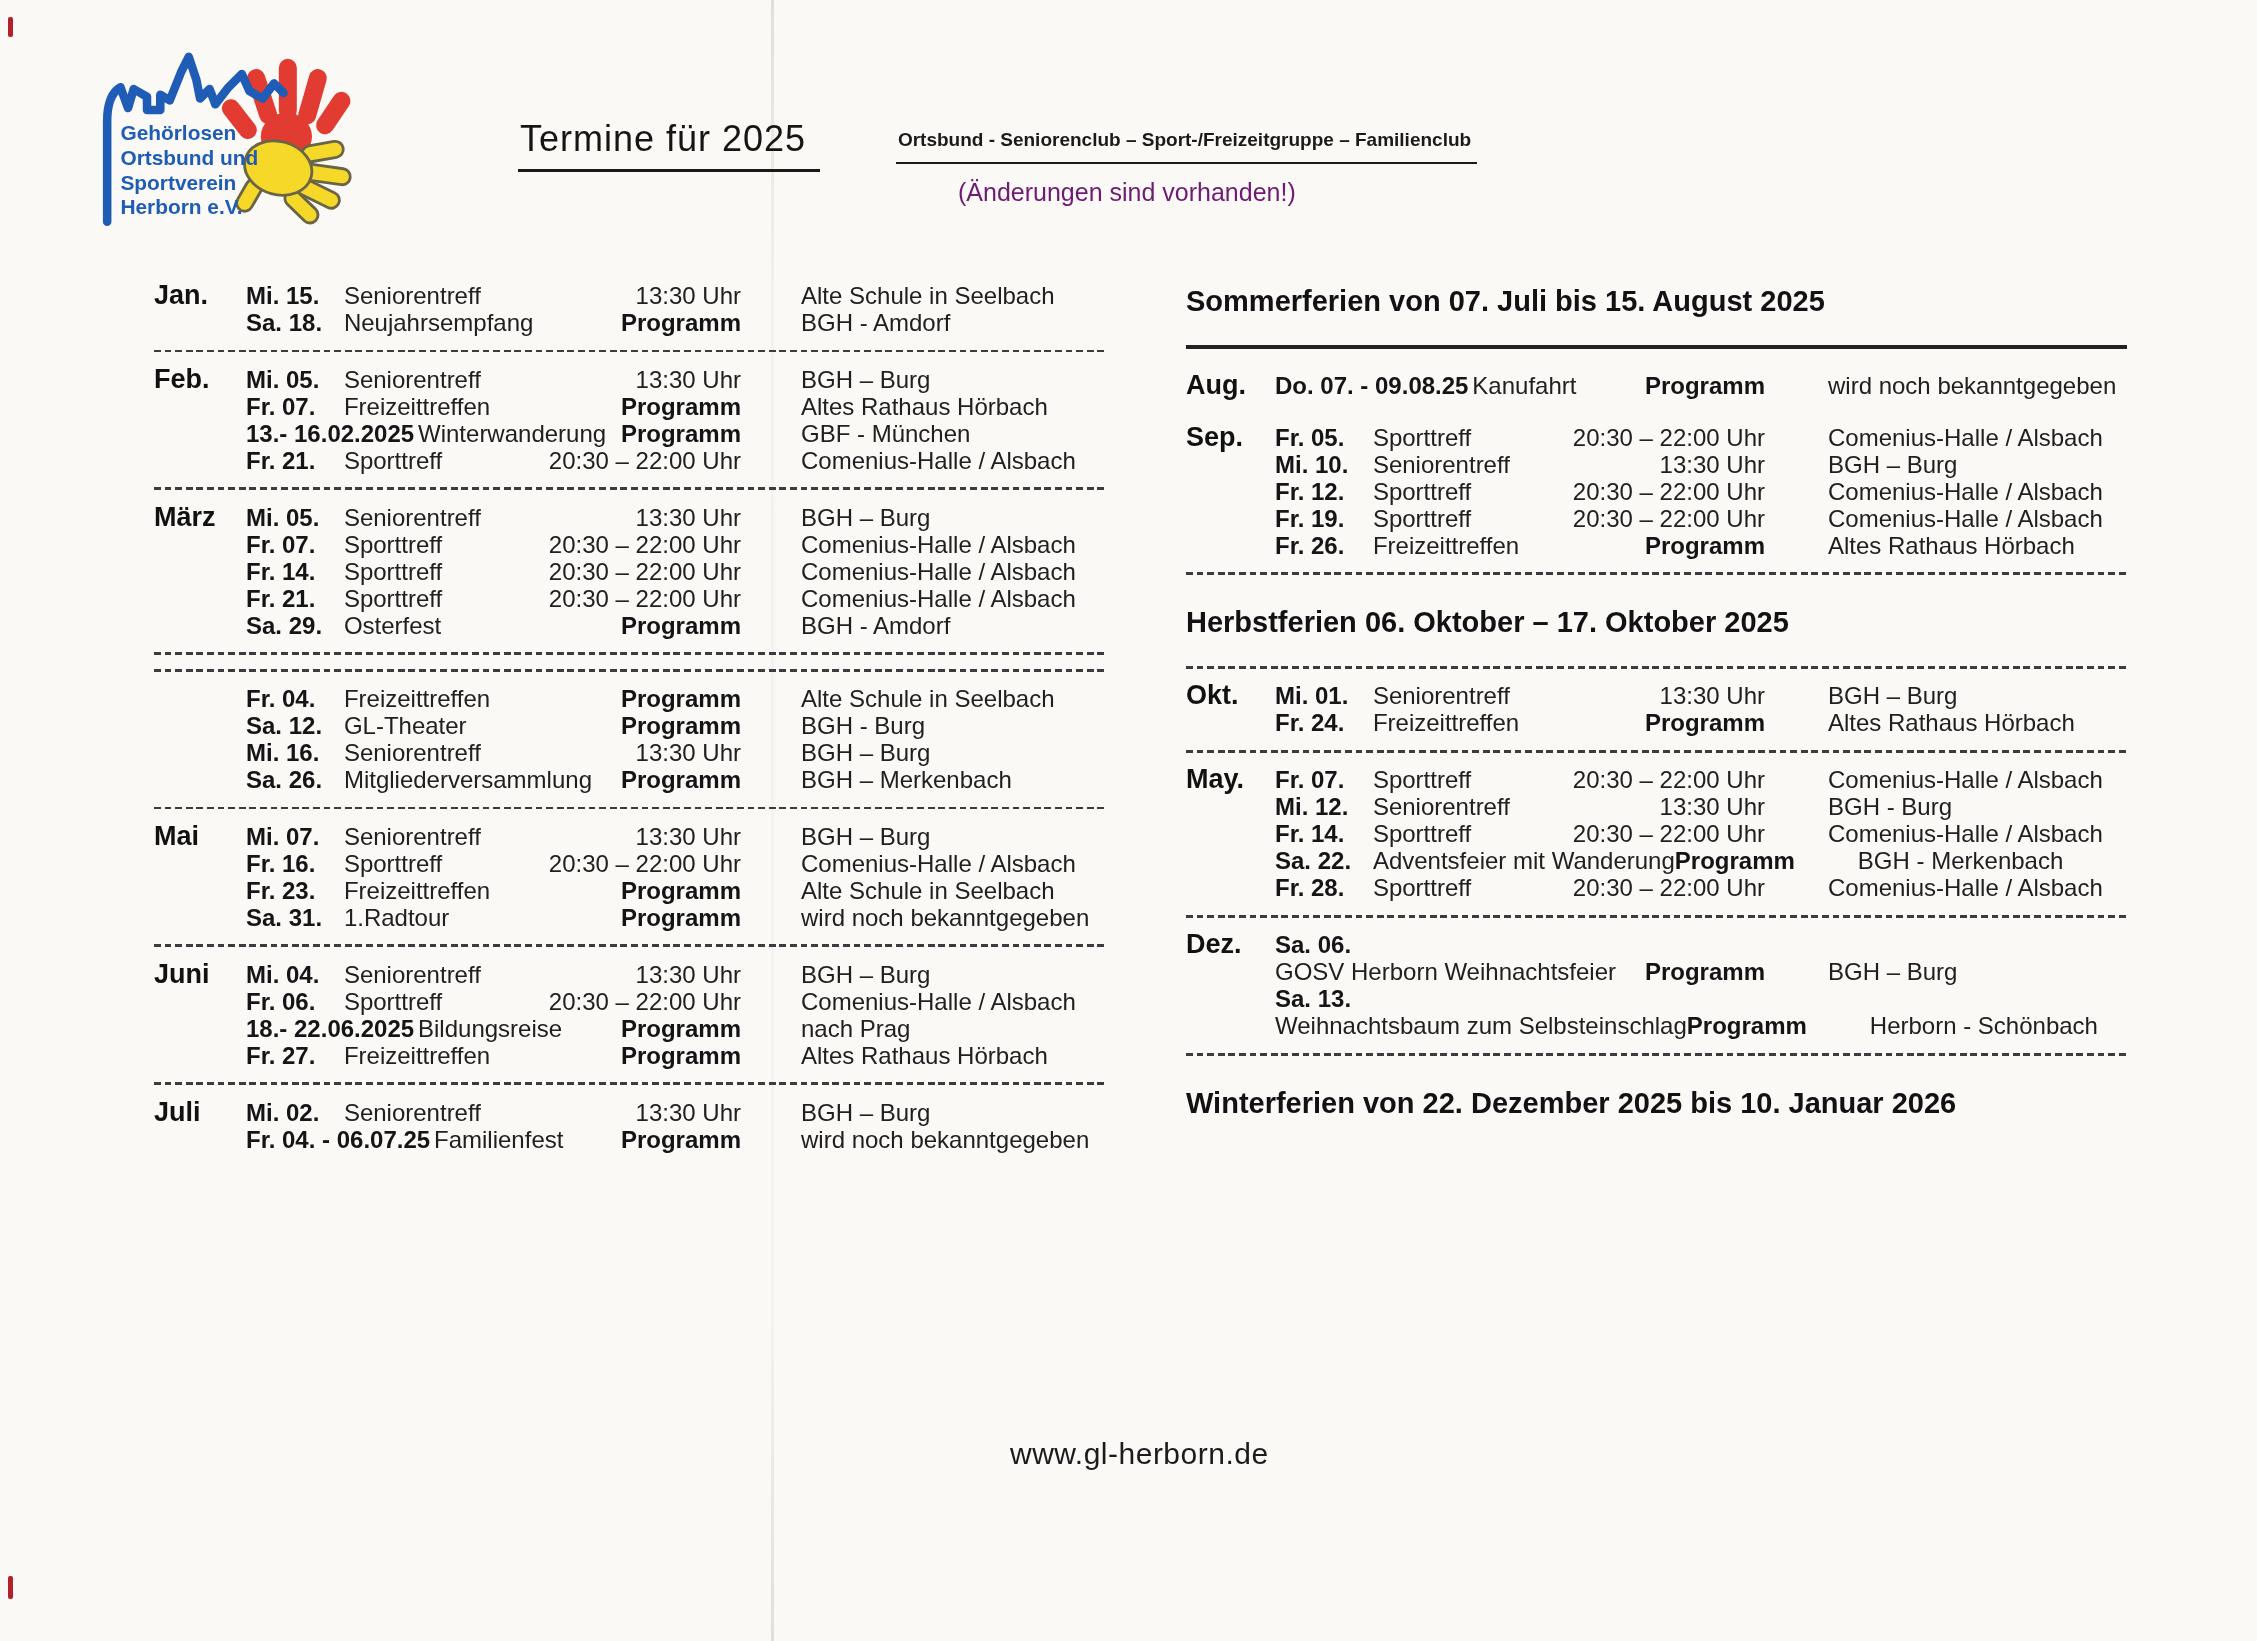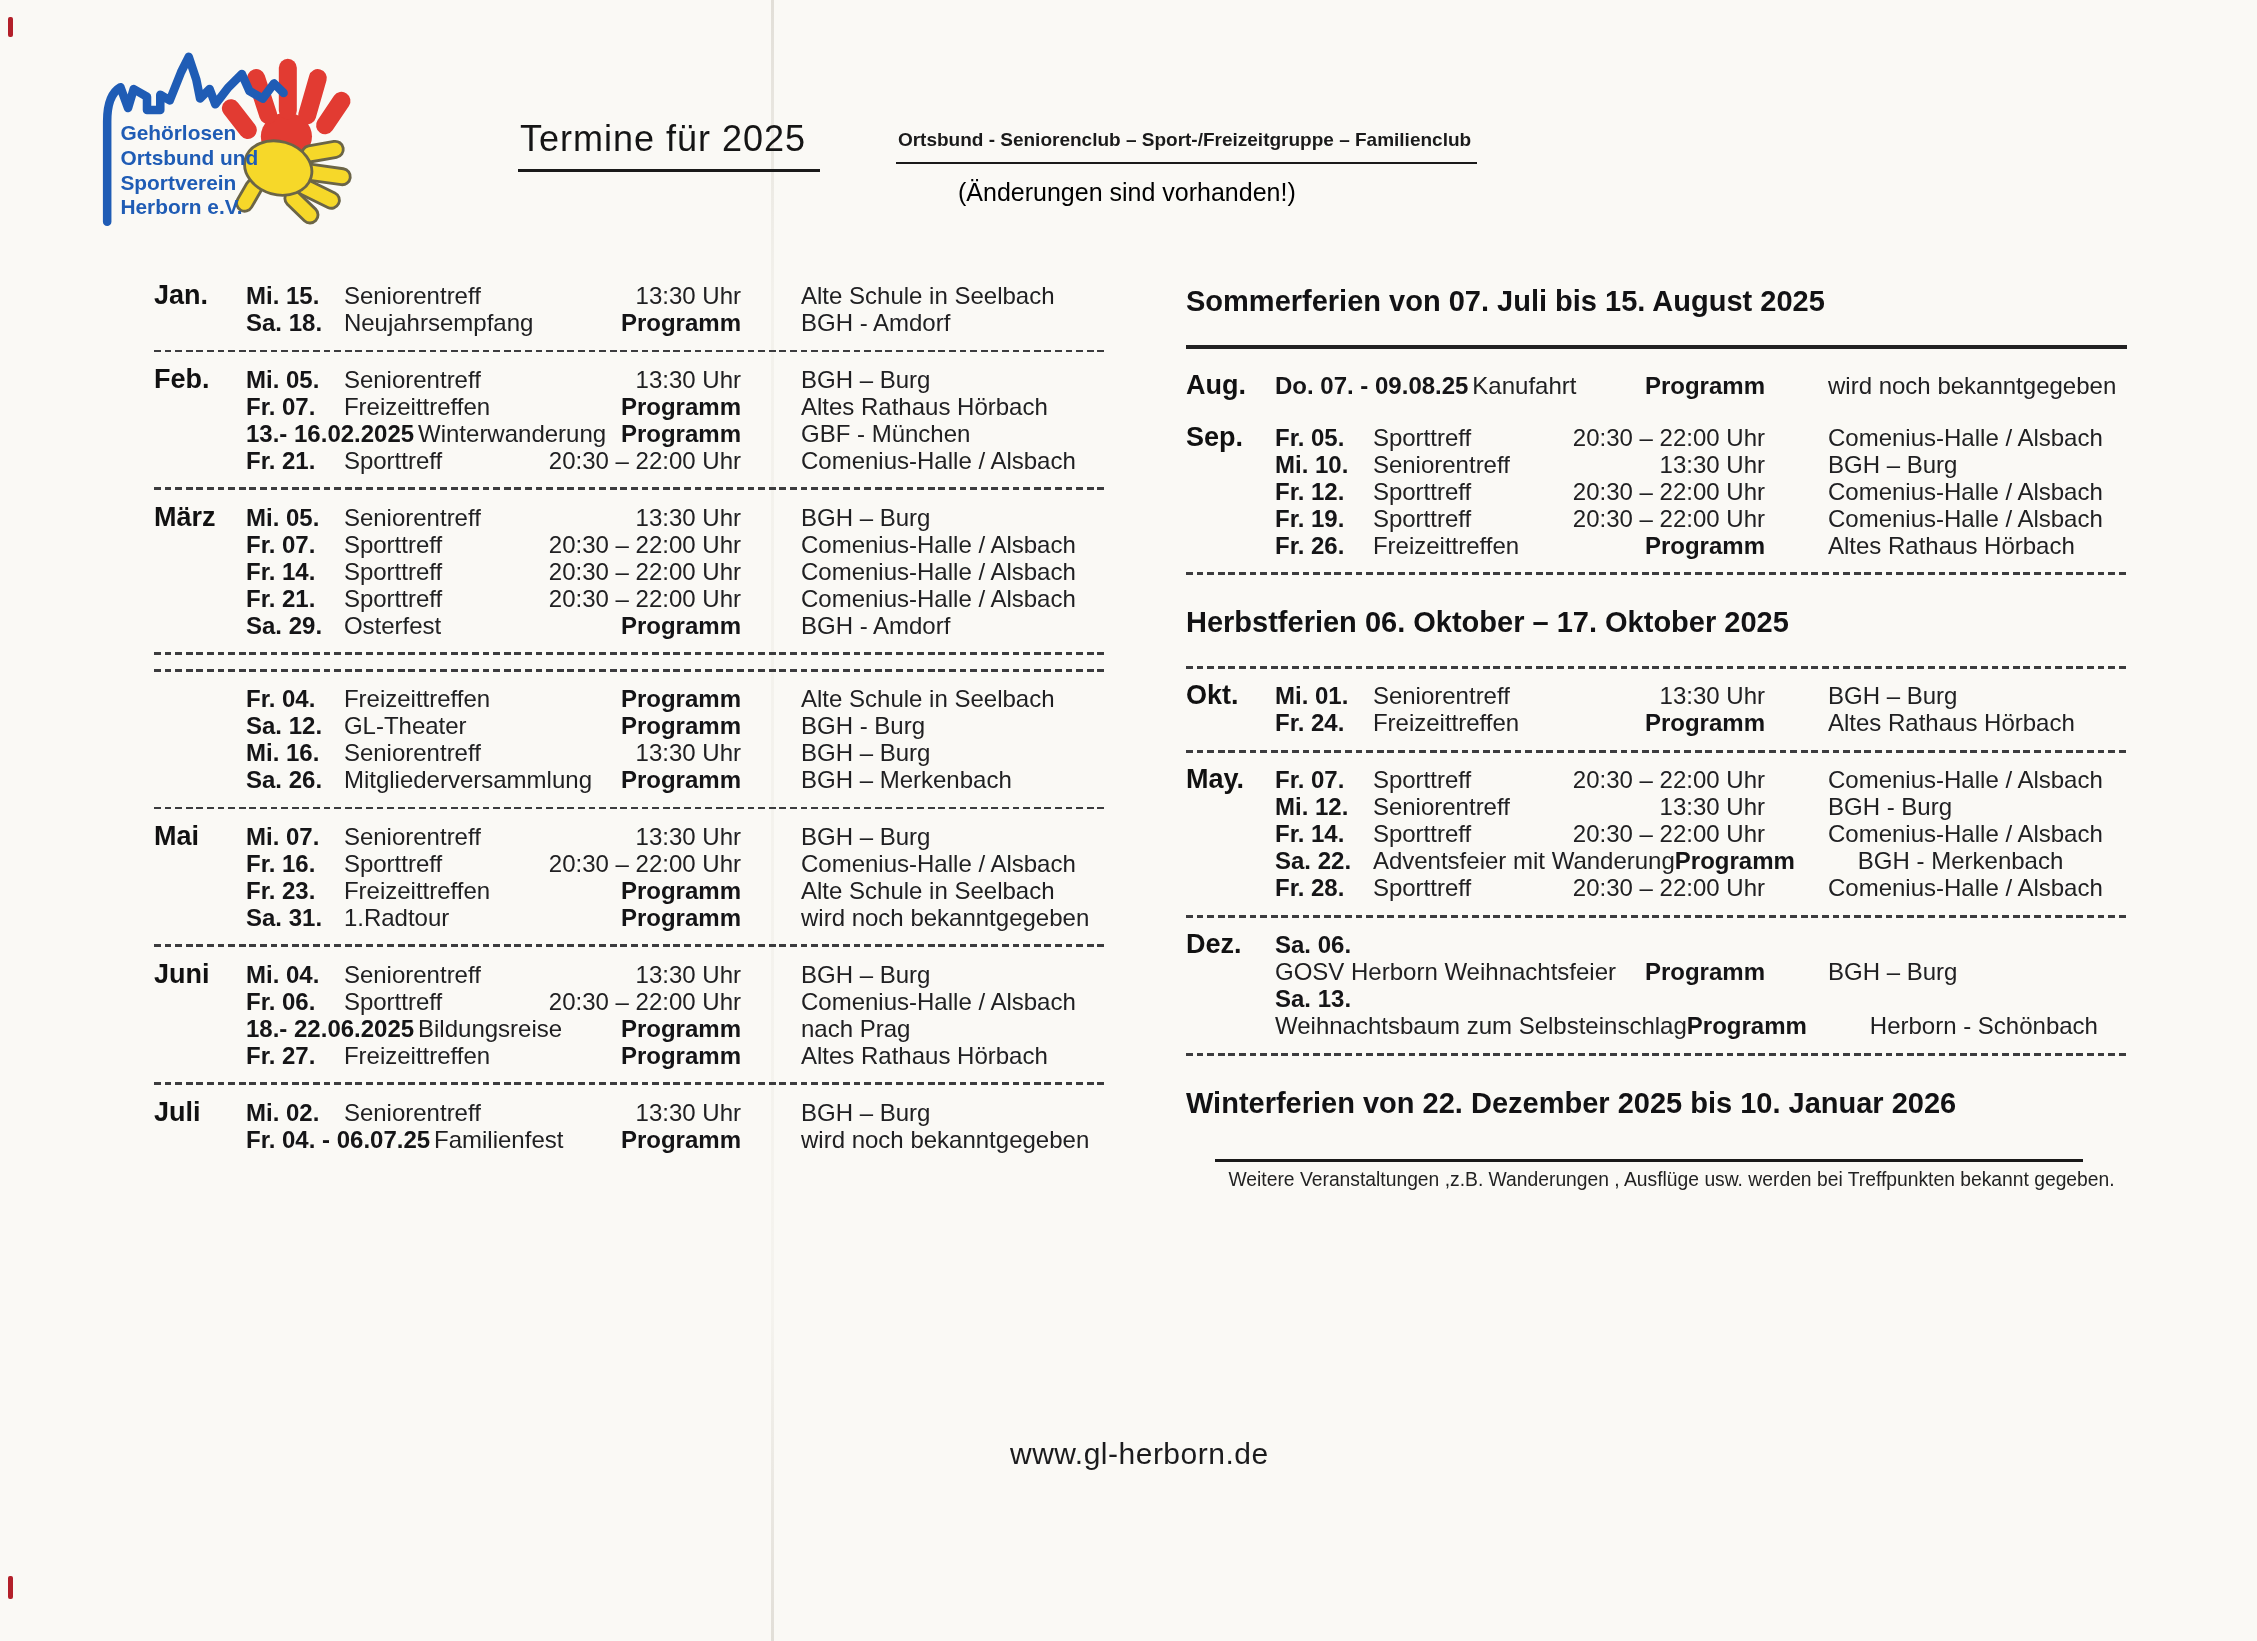--- a/index.html
+++ b/index.html
@@ -18,21 +18,21 @@
   
   .logo{position:absolute;left:92px;top:44px;}
   .title{
     position:absolute;left:518px;top:118px;font-size:36px;font-weight:normal;
     letter-spacing:1px;color:#151515;border-bottom:3.9px solid #1a1a1a;padding:0 13.5px 8.7px 1.9px;white-space:nowrap;
   }
   .subtitle{
     position:absolute;left:896px;top:129px;font-size:19px;font-weight:bold;color:#1a1a1a;
     border-bottom:2.9px solid #1a1a1a;padding:0 5.8px 10.6px 1.9px;white-space:nowrap;
   }
-  .note{position:absolute;left:958px;top:178px;font-size:25px;color:#000000;}
+  .note{position:absolute;left:958px;top:178px;font-size:25px;color:#701a75;}
 
   
   .col{position:absolute;}
   .col.left{left:154px;top:282px;width:951px;--mpad:92px;}
   .col.right{left:1186px;top:283px;width:941px;--mpad:89px;}
 
   .group{position:relative;margin:0 0 1.9px 0;}
   .month{position:absolute;left:0;top:0;font-weight:bold;font-size:27px;line-height:27px;color:#111;white-space:nowrap;}
   .month.standalone{position:static;display:block;margin:0 0 2.9px 0;}
   .rows{padding-left:var(--mpad);}
@@ -417,17 +417,16 @@
         </div>
         <div class="row span">
           <span class="event">Weihnachtsbaum zum Selbsteinschlag</span>
           <span class="time prog">Programm</span>
           <span class="loc">Herborn - Schönbach</span>
         </div>
       </div>
     </div>
     <div class="dash"></div>
     <div class="heading">Winterferien von 22. Dezember 2025 bis 10. Januar 2026</div>
-    <div class="footnote">Weitere Veranstaltungen ,z.B. Wanderungen , Ausflüge usw. werden bei Treffpunkten bekannt gegeben.</div>
   </div>
 
 <div class="website">www.gl-herborn.de</div>
 
 
 </body></html>

